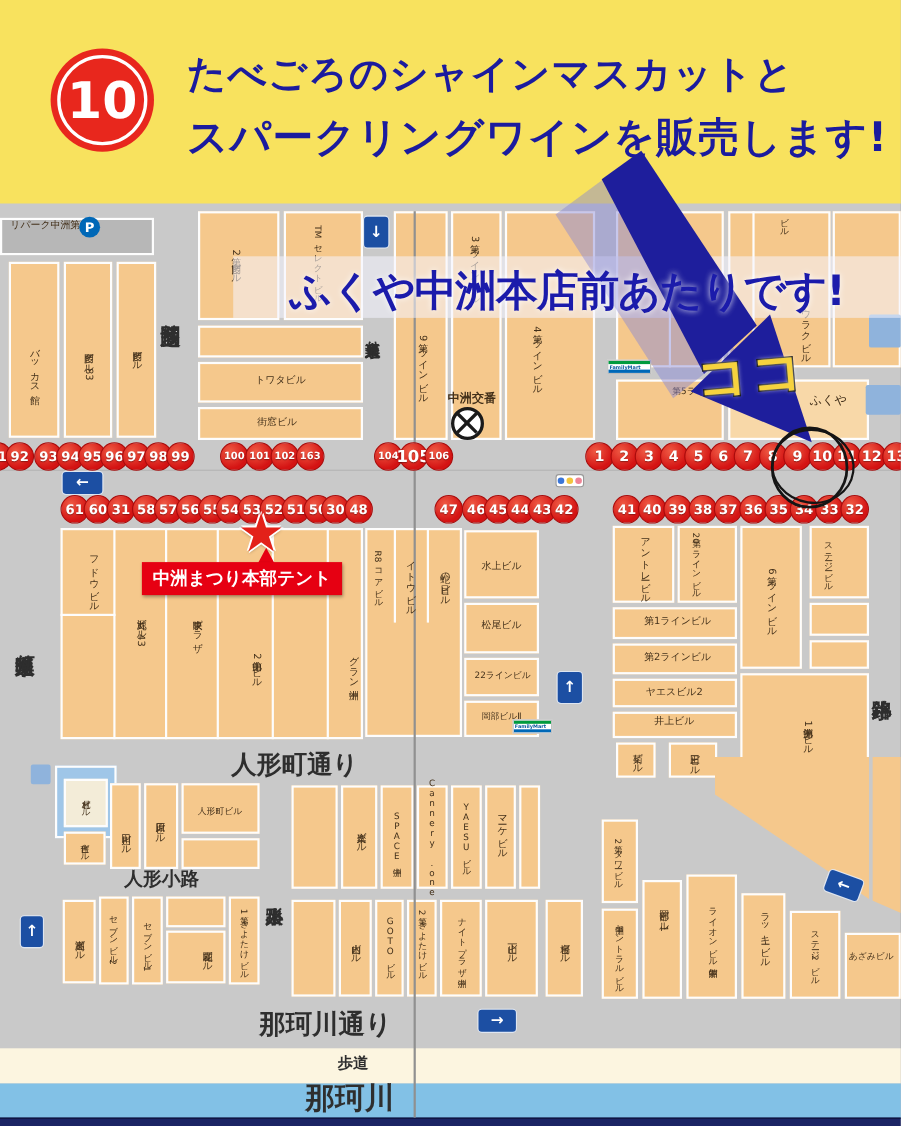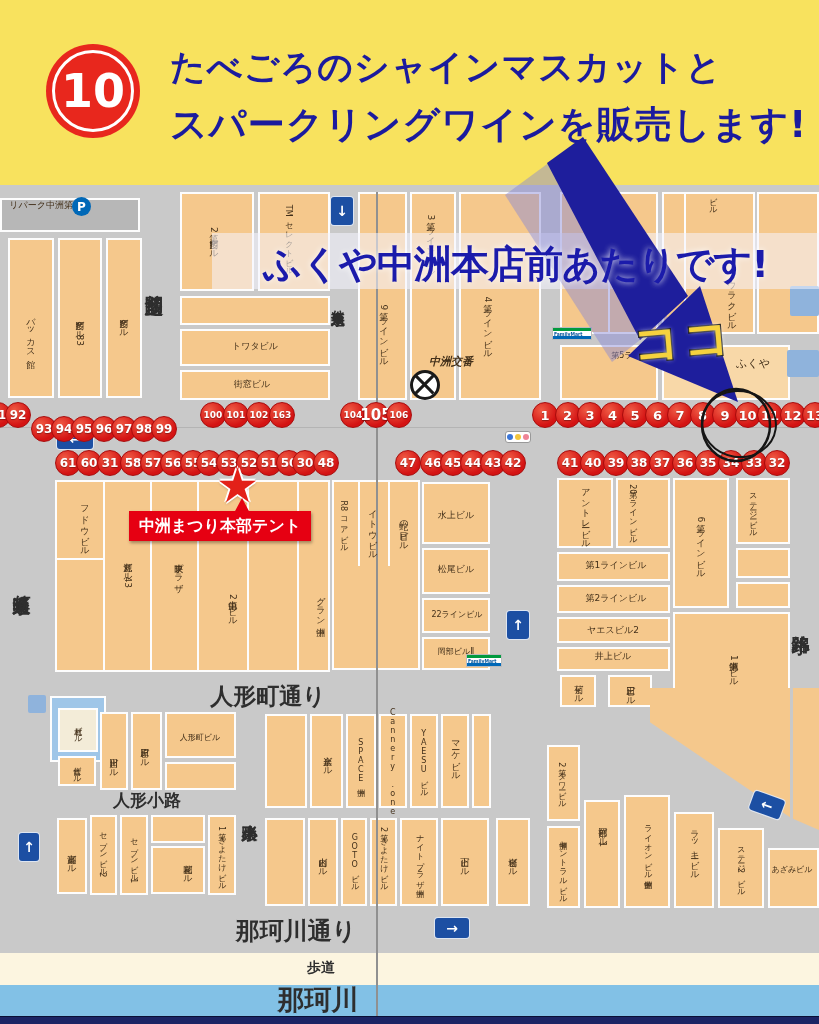--- a/index.html
+++ b/index.html
@@ -179,21 +179,21 @@
       <div class="lbl" style="left: 44px; top: 206px; font-size: 9px;">リパーク中洲第2</div>
       <div class="lbl v" style="left: 30px; top: 332px; font-size: 9px;">バッカス館</div>
       <div class="lbl v" style="left: 79px; top: 330px; font-size: 9px;">多門ビル83</div>
       <div class="lbl v" style="left: 123px; top: 322px; font-size: 9px;">多門ビル</div>
       <div class="lbl v" style="left: 213px; top: 240px; font-size: 9px;">第2多門ビル</div>
       <div class="lbl v" style="left: 288px; top: 238px; font-size: 8px;">TMセレクトビル</div>
       <div class="lbl" style="left: 255px; top: 347px; font-size: 9px;">トワタビル</div>
       <div class="lbl" style="left: 252px; top: 385px; font-size: 9px;">街窓ビル</div>
       <div class="lbl v" style="left: 383px; top: 333px; font-size: 9px;">第9ラインビル</div>
       <div class="lbl v" style="left: 430px; top: 243px; font-size: 9px;">第3ラインビル</div>
-      <div class="lbl" style="left: 451px; top: 362px; font-size: 11px; font-weight: bold; font-style: italic;">中洲交番</div>
+      <div class="lbl" style="left: 429px; top: 362px; font-size: 11px; font-weight: bold;">中洲交番</div>
       <div class="lbl v" style="left: 487px; top: 325px; font-size: 9px;">第4ラインビル</div>
       <div class="lbl v" style="left: 597px; top: 201px; font-size: 8px;">ビル</div>
       <div class="lbl v" style="left: 712px; top: 201px; font-size: 8px;">ビル</div>
       <div class="lbl v" style="left: 731px; top: 300px; font-size: 9px;">ウラクビル</div>
       <div class="lbl" style="left: 630px; top: 356px; font-size: 8px;">第5ライン</div>
       <div class="lbl" style="left: 753px; top: 364px; font-size: 11px;">ふくや</div>
       <div class="lbl v" style="left: 84px; top: 525px; font-size: 9px;">フドウビル</div>
       <div class="lbl v" style="left: 127px; top: 572px; font-size: 9px;">丸源ビル43</div>
       <div class="lbl v" style="left: 178px; top: 572px; font-size: 9px;">東映プラザ</div>
       <div class="lbl v" style="left: 232px; top: 607px; font-size: 9px;">中山第2ビル</div>
@@ -241,21 +241,21 @@
       <div class="lbl v" style="left: 562px; top: 867px; font-size: 8px;">中洲セントラルビル</div>
       <div class="lbl v" style="left: 602px; top: 834px; font-size: 9px;">岡部ビル1</div>
       <div class="lbl v" style="left: 647px; top: 847px; font-size: 8px;">ライオンビル中洲館</div>
       <div class="lbl v" style="left: 694px; top: 849px; font-size: 9px;">ラッキービル</div>
       <div class="lbl v" style="left: 740px; top: 866px; font-size: 8px;">ステージ2ビル</div>
       <div class="lbl" style="left: 792px; top: 870px; font-size: 8px;">あざみビル</div>
       <div class="booth" style="left: -15px; top: 402px;">
         <span style="font-size: 12px;">91</span>
         <span style="font-size: 12px; margin-left: -6px;">92</span>
       </div>
-      <div class="booth" style="left: 31px; top: 416px;">
+      <div class="booth" style="left: 31px; top: 402px;">
         <span style="font-size: 12px;">93</span>
         <span style="font-size: 12px; margin-left: -6px;">94</span>
         <span style="font-size: 12px; margin-left: -6px;">95</span>
         <span style="font-size: 12px; margin-left: -6px;">96</span>
         <span style="font-size: 12px; margin-left: -6px;">97</span>
         <span style="font-size: 12px; margin-left: -6px;">98</span>
         <span style="font-size: 12px; margin-left: -6px;">99</span>
       </div>
       <div class="booth" style="left: 200px; top: 402px;">
         <span style="font-size: 9px;">100</span>

